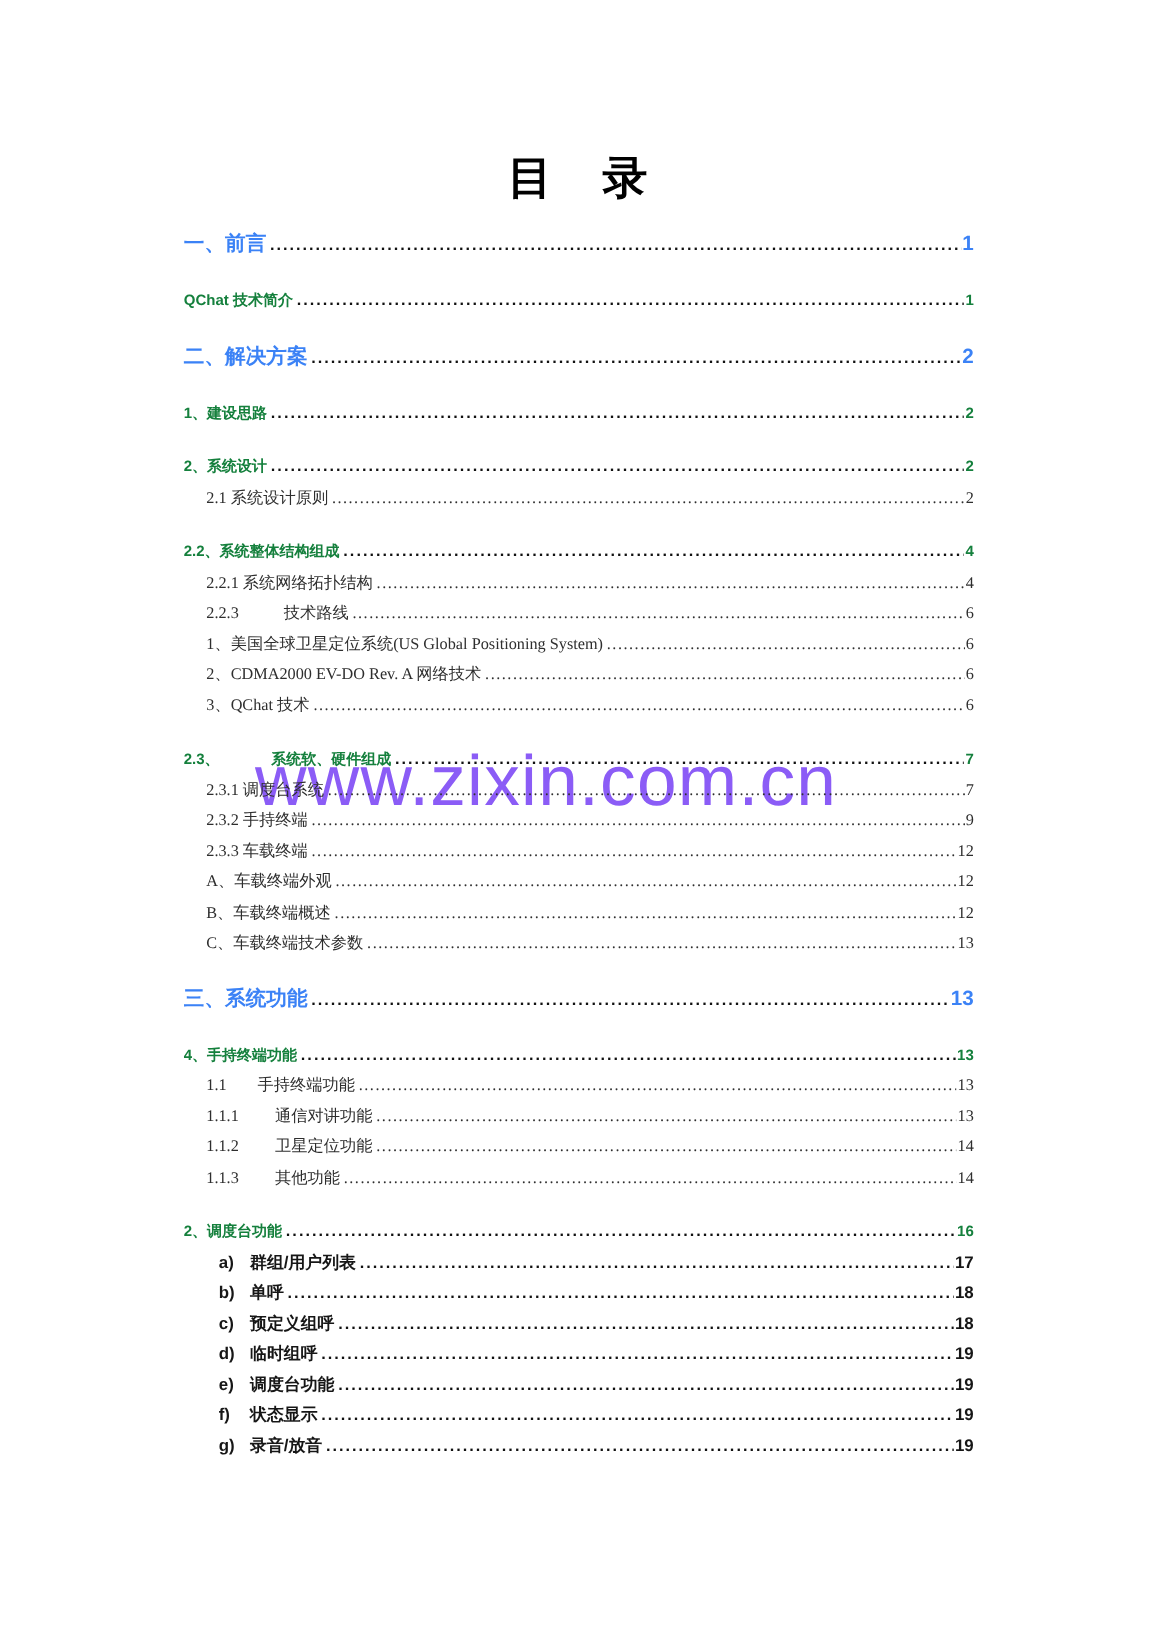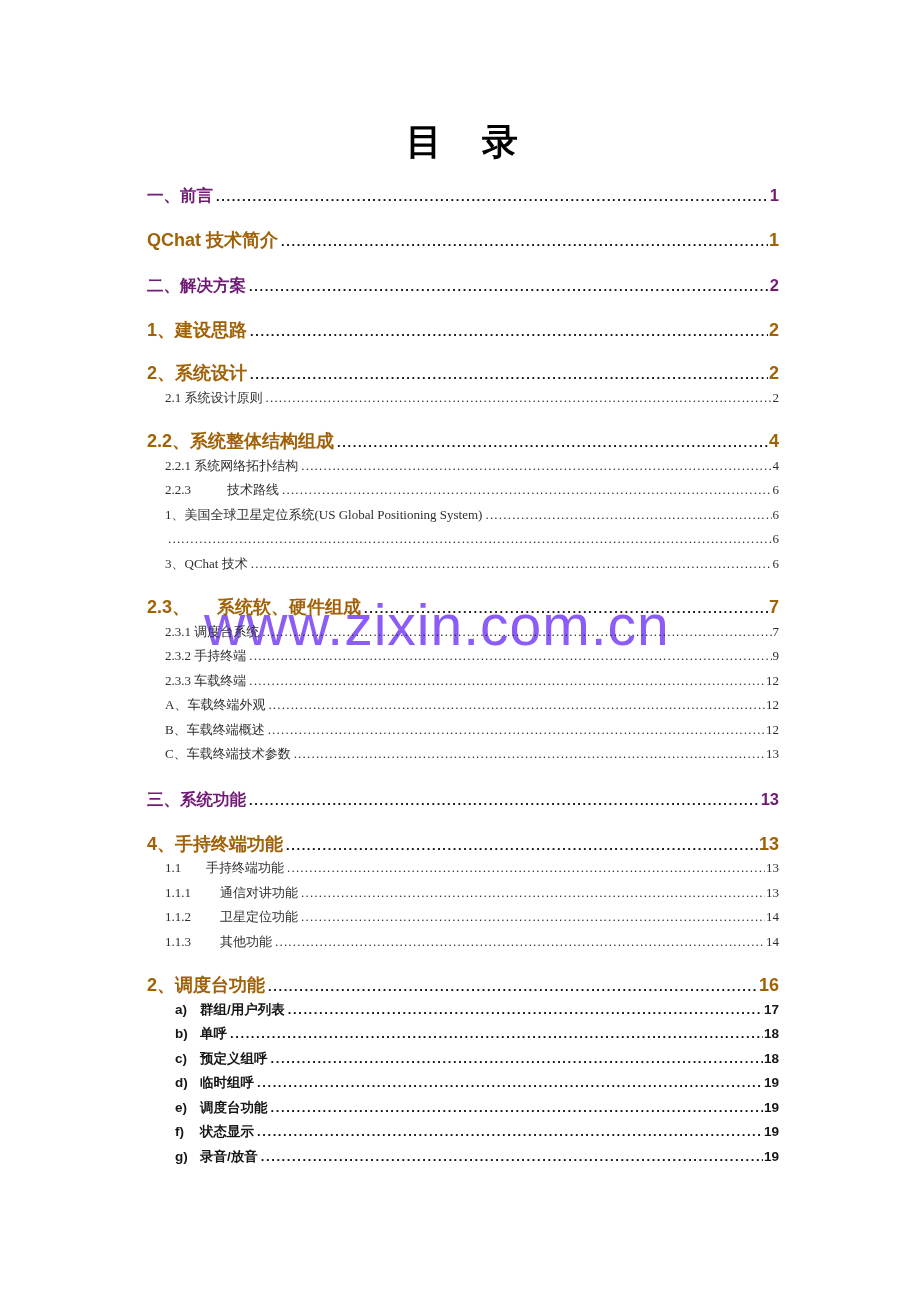--- a/index.html
+++ b/index.html
@@ -37,22 +37,22 @@
     letter-spacing:2px;
   }
   .row{
     display:flex;
     align-items:baseline;
     height:24.5px;
     line-height:24.5px;
     white-space:nowrap;
   }
   .row.gap{margin-top:19px}
-  .lvl-h1{height:27px;line-height:27px;font-size:16.5px;font-weight:bold;color:#701a75}
-  .lvl-h2{font-size:18px;font-weight:bold;color:#a16207}
+  .lvl-h1{height:27px;line-height:27px;font-size:16.5px;font-weight:bold;color:#3b82f6}
+  .lvl-h2{font-size:12px;font-weight:bold;color:#15803d}
   .lvl-h3{font-size:13px;font-family:"Liberation Serif",serif;color:#2e2e2e;padding-left:18px}
   .lvl-item{font-size:13.5px;font-weight:bold;color:#161616;padding-left:28px}
   .num{flex:none}
   .txt{flex:none}
   .dots{
     flex:1;
     overflow:hidden;
     white-space:nowrap;
     margin-left:3px;
     font-size:13px;
@@ -122,20 +122,21 @@
         <span class="txt">技术路线</span>
         <span class="dots"></span>
         <span class="pg">6</span>
       </div>
       <div class="row lvl-h3">
         <span class="txt">1、美国全球卫星定位系统(US Global Positioning System)</span>
         <span class="dots"></span>
         <span class="pg">6</span>
       </div>
       <div class="row lvl-h3">
+        <span class="txt">2、CDMA2000 EV-DO Rev. A 网络技术</span>
         <span class="dots"></span>
         <span class="pg">6</span>
       </div>
       <div class="row lvl-h3">
         <span class="txt">3、QChat 技术</span>
         <span class="dots"></span>
         <span class="pg">6</span>
       </div>
       <div class="row lvl-h2 gap">
         <span class="num" style="width: 70px;">2.3、</span>

